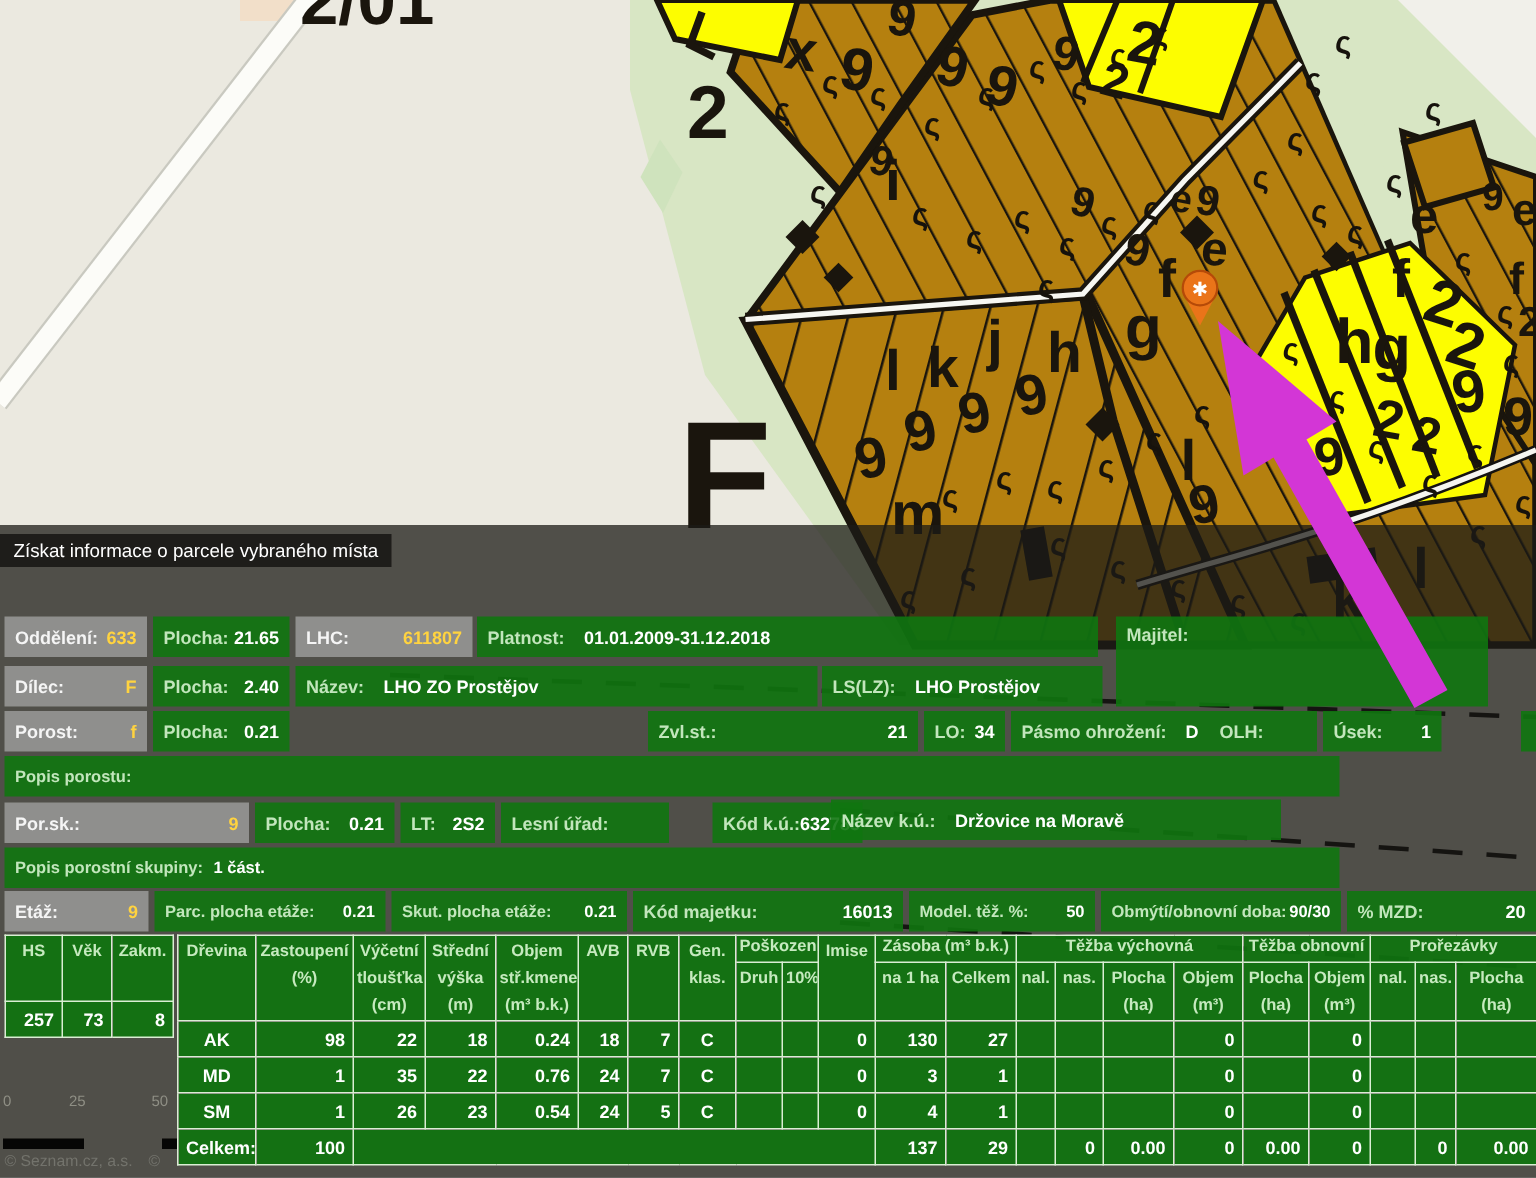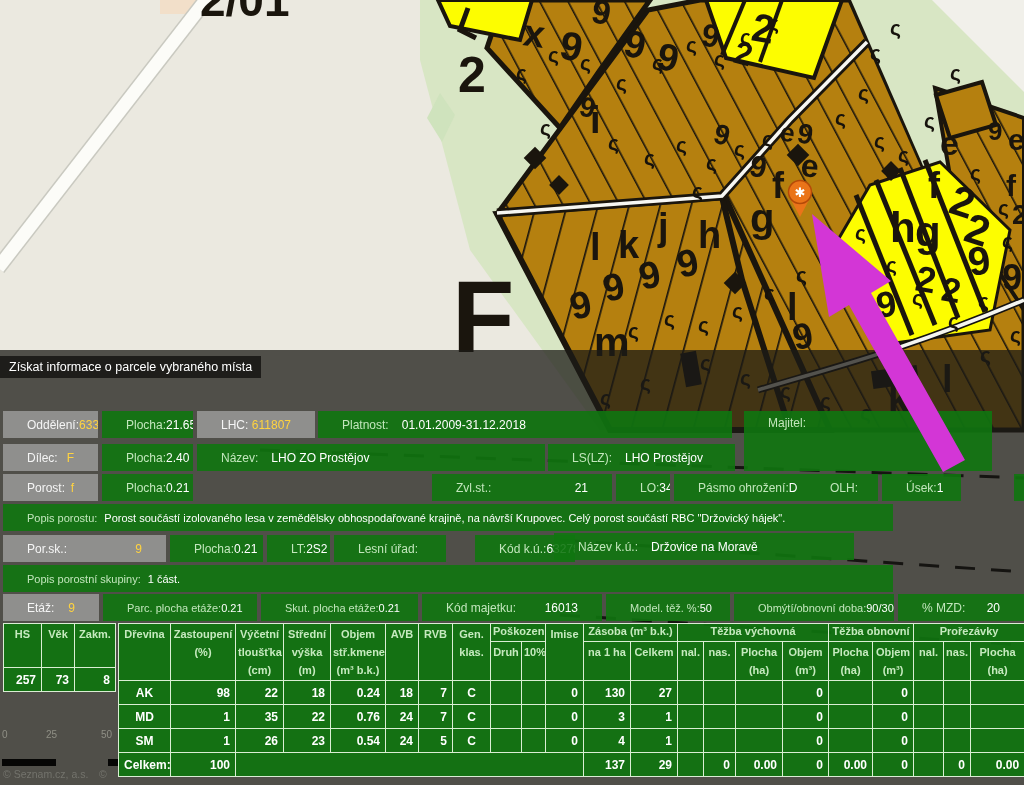--- a/index.html
+++ b/index.html
@@ -10,21 +10,21 @@
   .mhook text{font-family:"Liberation Sans",sans-serif;font-weight:bold;font-size:21px;fill:#16120c}
   #shade{position:absolute;left:0;top:350px;width:1024px;height:435px;
          background:rgba(28,27,23,.75);z-index:1;pointer-events:none}
   #tooltip{position:absolute;left:0;top:356px;z-index:3;background:#1e1d1a;color:#fff;
            font-size:12.5px;padding:4px 9px;white-space:nowrap}
   .scaletick{position:absolute;z-index:2;color:#8f8f85;font-size:10px}
   .scalebar{position:absolute;z-index:2;background:#060605;height:7px}
   .attrib{position:absolute;z-index:2;color:#73736c;font-size:10.5px;white-space:nowrap}
   
   .cell{position:absolute;z-index:3;height:27px;display:flex;align-items:center;
-        padding:0 24px;box-sizing:border-box;font-weight:normal;font-size:12px;
+        padding:0 7px;box-sizing:border-box;font-weight:bold;font-size:12px;
         white-space:nowrap;overflow:hidden}
   .green{background:rgba(16,118,16,.9)}
   .grayc{background:rgba(146,146,144,.96)}
   .lbl{color:#c2e6bc}
   .grayc .lbl{color:#f5f5f5}
   .val{color:#fff;margin-left:auto}
   .left .val{margin-left:13px}
   .grayc .val{color:#ffd33f}
   .tall{height:60px;align-items:flex-start;padding-top:5px}
   .tight{font-size:11px}
@@ -308,21 +308,20 @@
     <span class="val"></span>
     </div>
   <div class="cell green" style="left:882px;top:474px;width:79px">
     <span class="lbl">Úsek:</span>
     <span class="val">1</span>
     </div>
   <div class="cell green" style="left:1014px;top:474px;width:10px"></div>
 
   <div class="cell green inline" style="left:3px;top:504px;width:890px">
     <span class="lbl">Popis porostu:</span>
-    <span class="val" style="margin-left:7px">Porost součástí izolovaného lesa v zemědělsky obhospodařované krajině, na návrší Krupovec. Celý porost součástí RBC "Držovický hájek".</span>
     </div>
 
   <div class="cell grayc" style="left:3px;top:535px;width:163px">
     <span class="lbl">Por.sk.:</span>
     <span class="val">9</span>
     </div>
   <div class="cell green" style="left:170px;top:535px;width:93px">
     <span class="lbl">Plocha:</span>
     <span class="val">0.21</span>
     </div>

